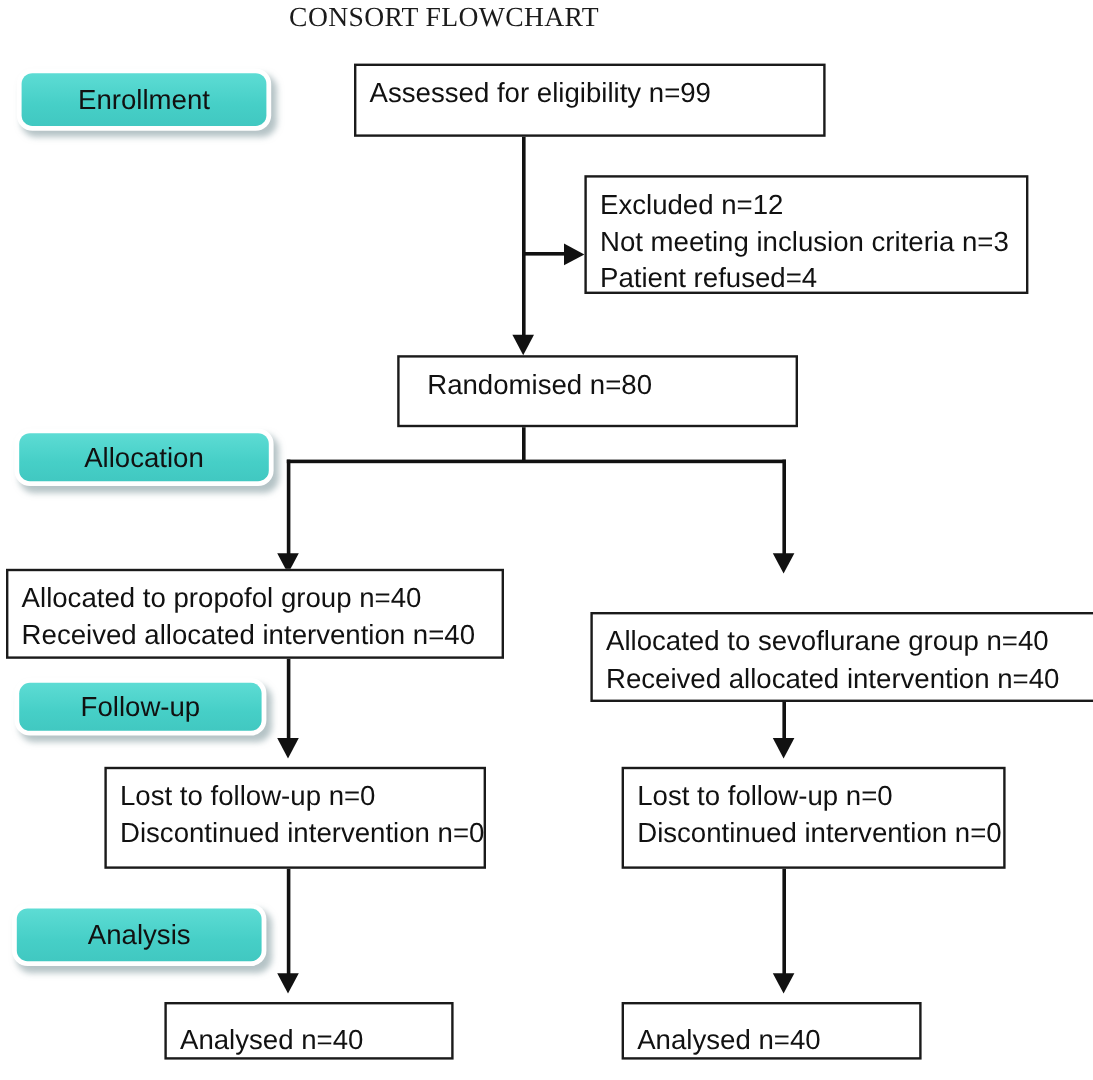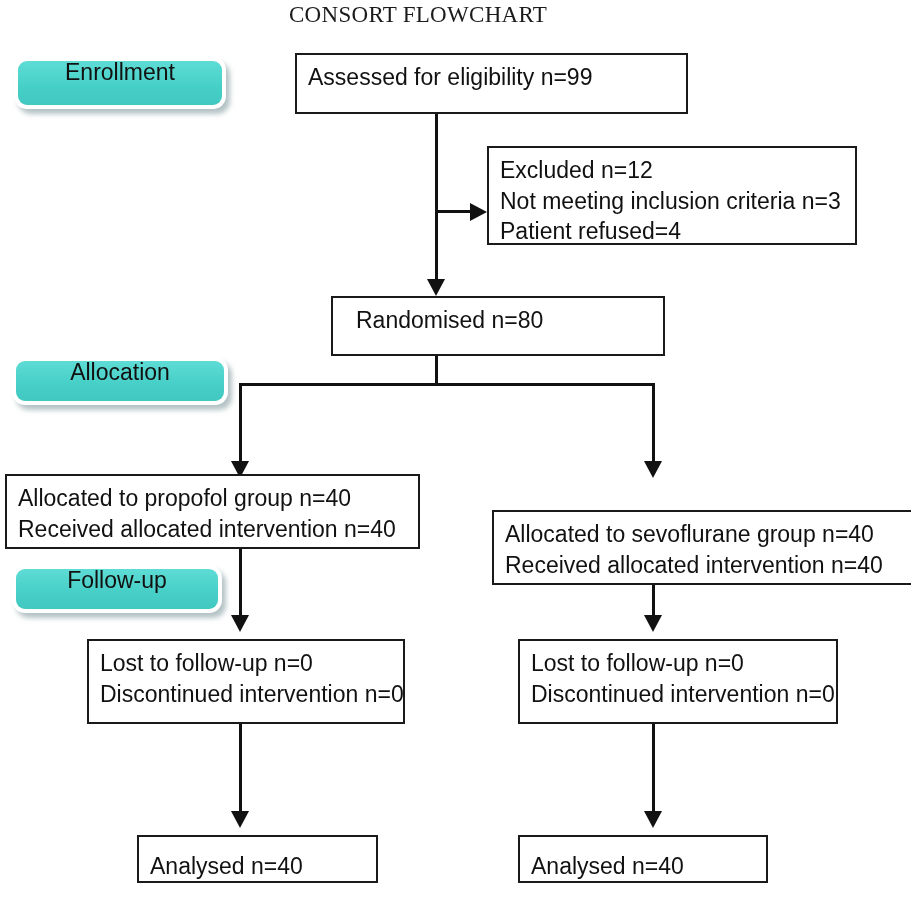--- a/index.html
+++ b/index.html
@@ -22,40 +22,39 @@
     position: absolute;
     left: 0;
     top: 2px;
     width: 740px;
     text-align: center;
     font-family: "Liberation Serif", serif;
     font-size: 23px;
     letter-spacing: 0.3px;
     color: #1b1b1b;
     white-space: nowrap;
-    margin-left: 48px;
   }
 
   
   .stage-badge {
     position: absolute;
     box-sizing: border-box;
     background: #ffffff;
     border-radius: 13px;
     padding: 4px;
     box-shadow: 4px 5px 5px rgba(120,145,152,0.55);
   }
   .stage-badge .pill {
     box-sizing: border-box;
     width: 100%;
     height: 100%;
     border-radius: 9px;
     background: linear-gradient(180deg, #5ddcd4 0%, #46cfc7 60%, #41c8c1 100%);
     display: flex;
-    align-items: flex-start;
+    align-items: center;
     justify-content: center;
   }
   .stage-badge .pill-label {
     font-size: 23px;
     color: #111111;
     line-height: 1;
     white-space: nowrap;
   }
 
   
@@ -120,20 +119,25 @@
       <span class="pill-label">Allocation</span>
     </div>
   </div>
 
   <div class="stage-badge" style="left:12px; top:565px; width:210px; height:48px;">
     <div class="pill">
       <span class="pill-label">Follow-up</span>
     </div>
   </div>
 
+  <div class="stage-badge" style="left:10px; top:753px; width:212px; height:52px;">
+    <div class="pill">
+      <span class="pill-label">Analysis</span>
+    </div>
+  </div>
 
   <div class="conn v" style="left:435px; top:113px; height:172px;"></div>
 
   <div class="conn h" style="left:435px; top:210px; width:38px;"></div>
   <div class="arrowhead right" style="left:470px; top:203px;"></div>
 
   <div class="arrowhead down" style="left:427px; top:279px;"></div>
 
   <div class="conn v" style="left:435px; top:355px; height:29px;"></div>
   <div class="conn h" style="left:239px; top:383px; width:416px;"></div>

